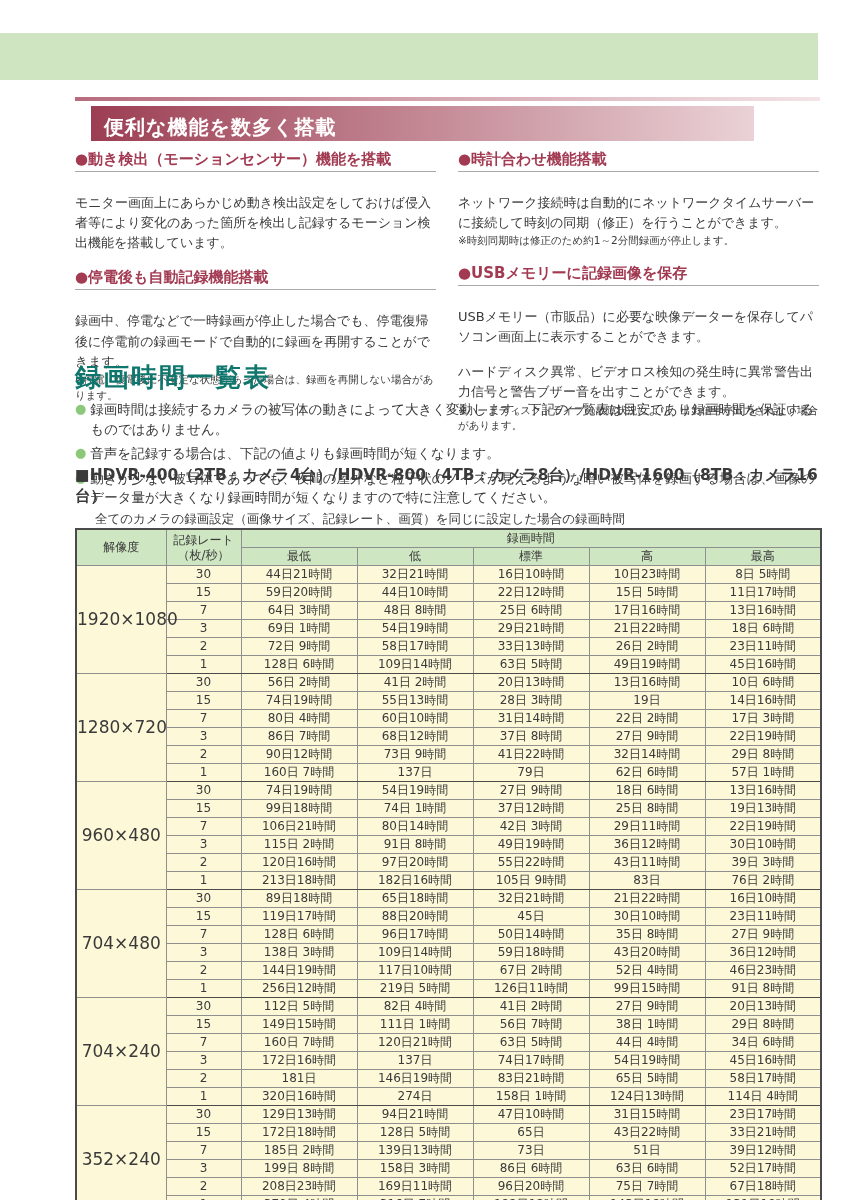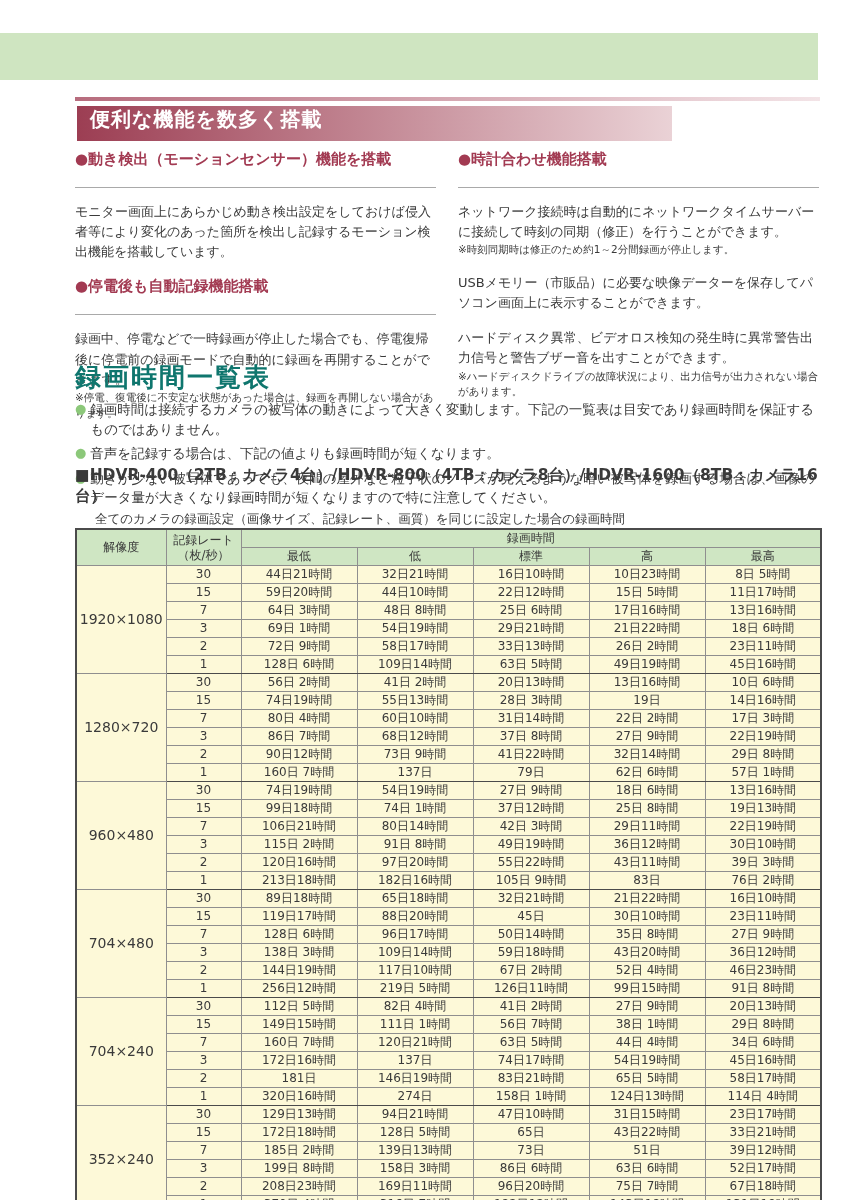--- a/index.html
+++ b/index.html
@@ -7,29 +7,29 @@
   body {
     width:848px; height:1200px; position:relative; background:#ffffff;
     font-family:"DejaVu Sans","Liberation Sans",sans-serif; color:#3a3a3a;
     overflow:hidden;
   }
   .green-band { position:absolute; top:33px; left:0; width:818px; height:47px; background:#cfe5c1; }
   .content { position:absolute; left:75px; top:0; width:745px; height:1200px; }
 
   .banner-strip { position:absolute; top:97px; left:0; width:745px; height:4px;
     background:linear-gradient(to right,#b76c7d,#f3e4e7); }
-  .banner { position:absolute; top:106px; left:2px; width:595px; height:35px;
-    background:linear-gradient(to right,#9c3e53,#ead2d6); display:flex; align-items:flex-start; }
+  .banner { position:absolute; top:106px; left:16px; width:663px; height:35px;
+    background:linear-gradient(to right,#9c3e53,#ead2d6); display:flex; align-items:flex-end; }
   .banner-title { font-size:20px; color:#ffffff; font-weight:bold; margin-left:13px; letter-spacing:1px; }
 
   .features { position:absolute; top:150px; left:0; width:745px; display:flex; gap:22px; }
   .fcol { width:361px; }
   .feature { margin-bottom:15px; }
-  .ftitle { color:#a23a52; font-weight:bold; font-size:15px; padding-bottom:18px;
-    border-bottom:1px solid #a9a9a9; margin-bottom:14px; }
+  .ftitle { color:#a23a52; font-weight:bold; font-size:15px; padding-bottom:2px;
+    border-bottom:1px solid #a9a9a9; margin-bottom:21px; }
   .fbody { font-size:13px; line-height:1.55; }
   .fnote { font-size:10.5px; line-height:1.5; margin-top:0; }
   .fnote:empty { display:none; }
 
   .section-title { position:absolute; top:360px; left:0; font-size:26px; font-weight:bold;
     color:#0f766e; letter-spacing:2px; }
 
   .notes { position:absolute; top:400px; left:0; width:745px; margin:0; padding:0; list-style:none; }
   .notes li { display:flex; font-size:13.5px; line-height:1.45; margin-bottom:5px; }
   .notes .dot { color:#8cc87a; margin-right:4px; font-size:13px; flex:0 0 auto; }
@@ -40,21 +40,21 @@
 
   table.rec-table { position:absolute; top:528px; left:0; width:745px;
     border-collapse:collapse; table-layout:fixed; border:2px solid #4b4b4b; }
   .rec-table th, .rec-table td { border:1px solid #8f8f8f; text-align:center; padding:0; }
   .rec-table thead th { background:#cfe6c3; font-weight:normal; color:#3a3a3a; }
   .rec-table thead tr.h1 th { height:16px; font-size:12px; }
   .rec-table thead tr.h2 th { height:18px; font-size:12px; }
   .rec-table th.rate-h { font-size:11.5px; line-height:1.25; }
   .rec-table tbody td { background:#fdf9d8; font-size:12px; height:17px; line-height:17px;
     white-space:pre; color:#3a3a3a; }
-  .rec-table tbody td.res { font-size:14px; }
+  .rec-table tbody td.res { font-size:17px; }
   .rec-table tbody tr.group-end td { border-bottom:1px solid #4b4b4b; }
 </style>
 </head>
 <body>
 
 <div class="green-band"></div>
 
 <div class="content">
 
   <div class="banner-strip"></div>
@@ -74,20 +74,21 @@
         <div class="fnote">※停電、復電後に不安定な状態があった場合は、録画を再開しない場合があります。</div>
       </div>
     </div>
     <div class="fcol">
       <div class="feature">
         <div class="ftitle">●時計合わせ機能搭載</div>
         <div class="fbody">ネットワーク接続時は自動的にネットワークタイムサーバーに接続して時刻の同期（修正）を行うことができます。</div>
         <div class="fnote">※時刻同期時は修正のため約1～2分間録画が停止します。</div>
       </div>
       <div class="feature">
+        <div class="ftitle">●USBメモリーに記録画像を保存</div>
         <div class="fbody">USBメモリー（市販品）に必要な映像データーを保存してパソコン画面上に表示することができます。</div>
 
       </div>
       <div class="feature">
         <div class="fbody">ハードディスク異常、ビデオロス検知の発生時に異常警告出力信号と警告ブザー音を出すことができます。</div>
         <div class="fnote">※ハードディスクドライブの故障状況により、出力信号が出力されない場合があります。</div>
       </div>
     </div>
   </div>
 

